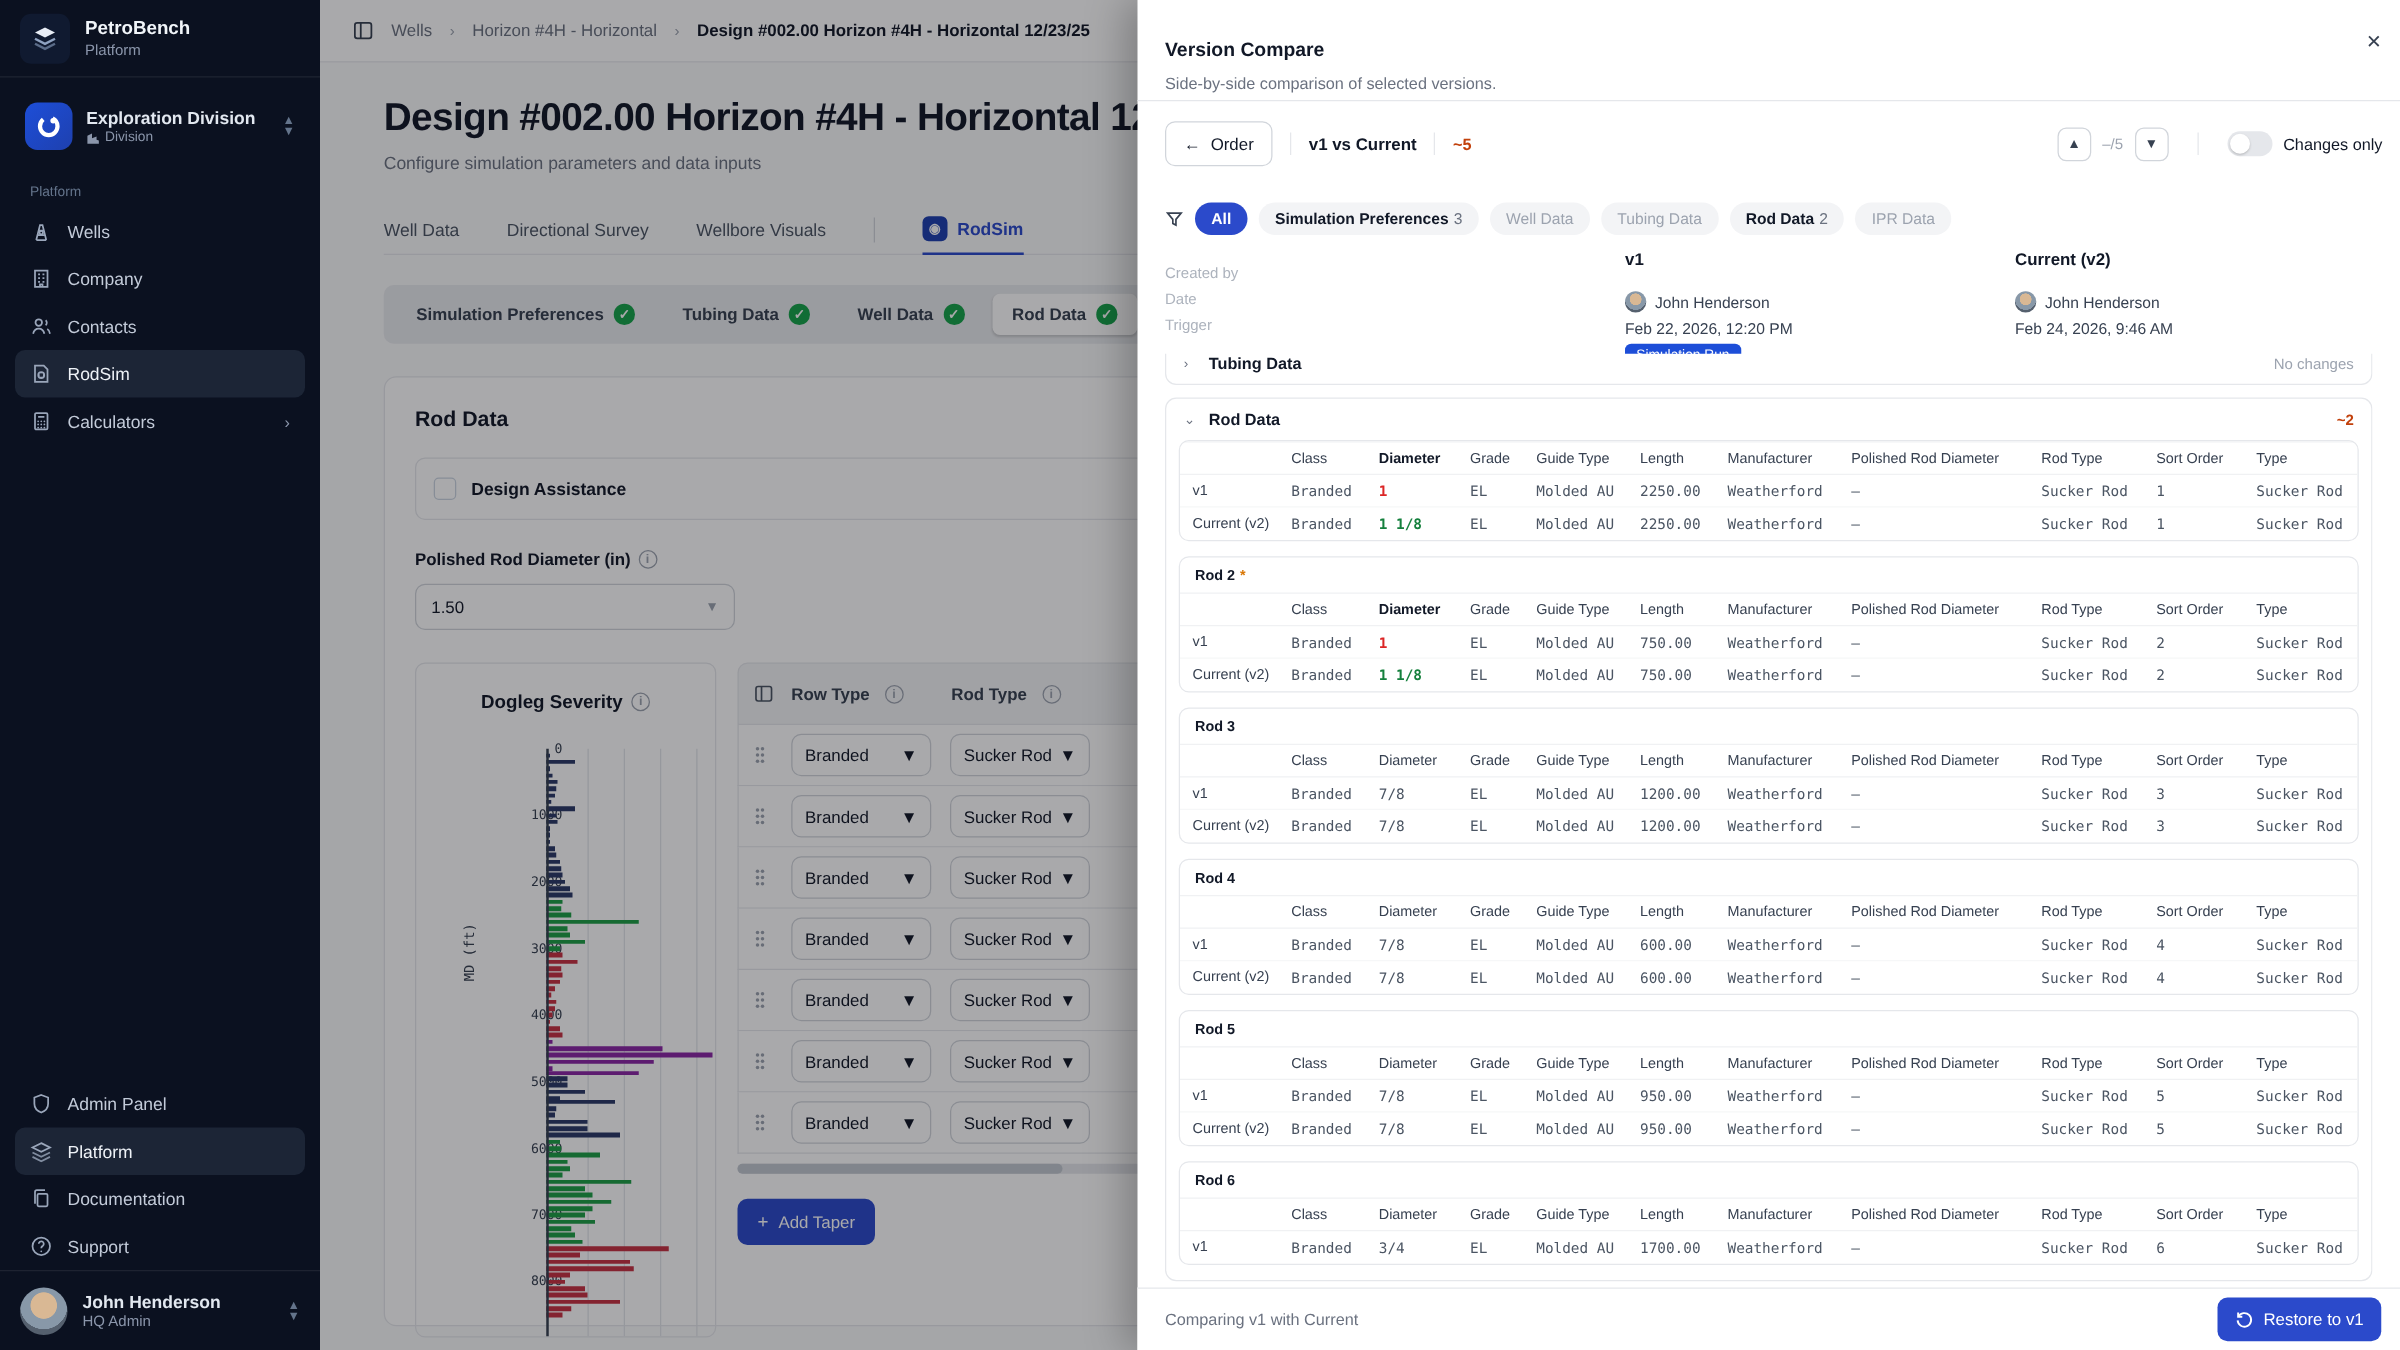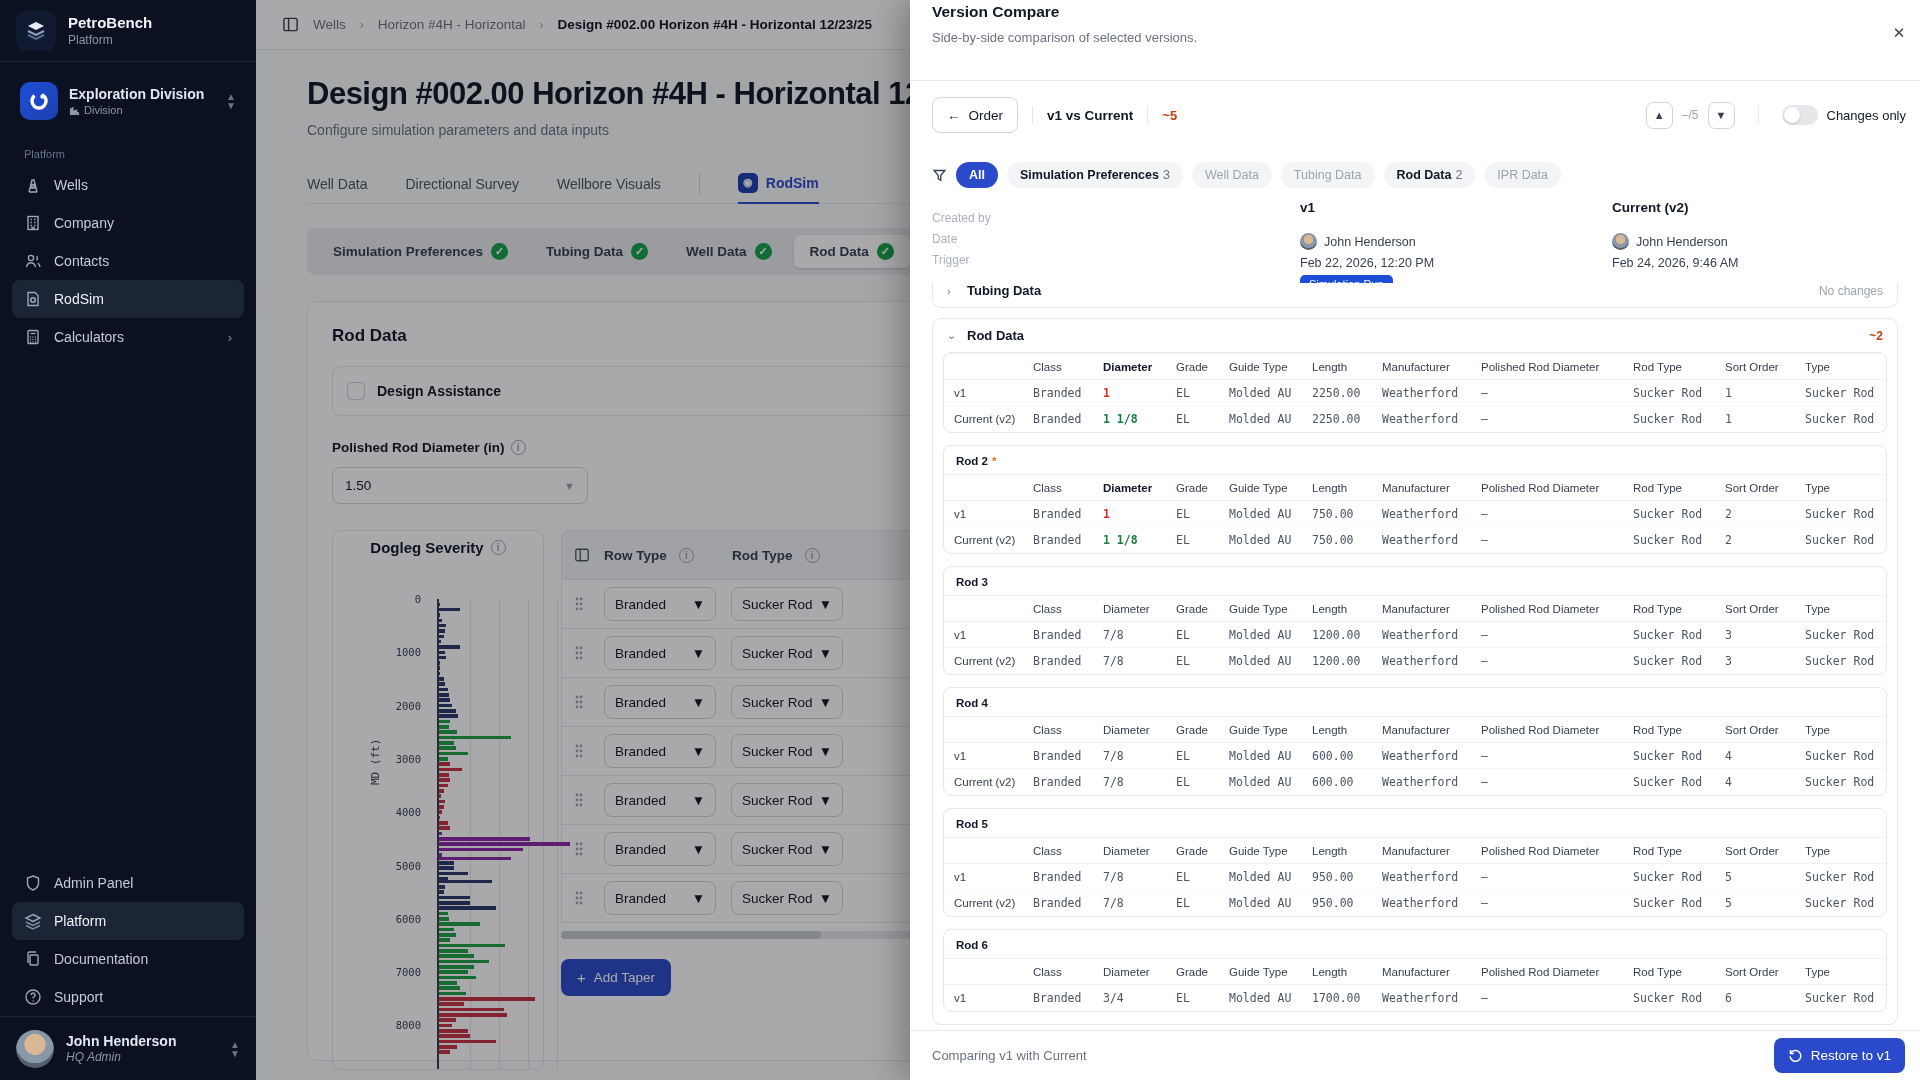--- a/index.html
+++ b/index.html
@@ -19,21 +19,21 @@
   .nav-label { font-size:11px; color:#64748b; padding:16px 24px 6px; }
   .nav-item { display:flex; align-items:center; gap:12px; height:38px; padding:0 24px; font-size:14px; color:#c3cbd9; cursor:pointer; }
   .nav-item.boxed { margin:0 12px; padding:0 12px; border-radius:8px; }
   .nav-item.active { background:#1c2536; color:#eef2f7; }
   .nav-item .chev-r { margin-left:auto; color:#8b96ab; font-size:13px; }
   .nav-icon { width:18px; height:18px; flex:0 0 auto; color:#9aa6ba; display:flex; align-items:center; justify-content:center; }
   .sidebar-bottom { position:absolute; bottom:0; left:0; right:0; }
   .user-row { display:flex; align-items:center; gap:12px; border-top:1px solid rgba(255,255,255,.08); padding:12px 16px; height:64px; }
   .user-avatar { width:38px; height:38px; border-radius:50%; background:radial-gradient(circle at 50% 38%, #d9b894 0 34%, #8898a8 36% 62%, #55606e 63%); flex:0 0 auto; }
   .user-name { font-size:14px; font-weight:bold; color:#e2e8f0; }
-  .user-role { font-size:12px; color:#8b96ab; margin-top:1px;font-style:italic; }
+  .user-role { font-size:12px; color:#8b96ab; margin-top:1px; }
 
   
   .main { position:absolute; left:256px; top:0; width:1664px; height:1080px; background:#f9fafb; overflow:hidden; }
   .topbar { height:50px; background:#fff; border-bottom:1px solid #e5e7eb; display:flex; align-items:center; gap:14px; padding:0 26px; }
   .crumb { font-size:13.5px; color:#6b7280; white-space:nowrap; }
   .crumb.sep { color:#9ca3af; font-size:12px; }
   .crumb.current { color:#111827; font-weight:bold; }
   .content { padding:26px 0 0 51px; }
   h1.page-title { font-size:31px; font-weight:bold; color:#111827; letter-spacing:-.5px; white-space:nowrap; }
   .page-sub { font-size:14px; color:#6b7280; margin-top:10px; }
@@ -53,42 +53,42 @@
   .assist-label { font-size:14px; font-weight:bold; color:#111827; }
   .form-row { display:flex; gap:100px; margin-top:24px; }
   .f-label { font-size:13.5px; font-weight:bold; color:#111827; display:flex; align-items:center; gap:6px; }
   .f-controls { display:flex; gap:8px; margin-top:12px; }
   .txt-input { width:185px; height:37px; border:1px solid #d1d5db; border-radius:8px; padding:0 12px; font-size:13.5px; color:#9ca3af; display:flex; align-items:center; background:#fff; }
   .btn-primary { background:#2b4acb; color:#fff; border:none; border-radius:8px; height:37px; padding:0 16px; font-size:13.5px; font-family:inherit; }
   .select { width:256px; height:37px; border:1px solid #d1d5db; border-radius:8px; padding:0 12px; font-size:13.5px; color:#111827; display:flex; align-items:center; justify-content:space-between; background:#fff; }
   .select .car { color:#9ca3af; font-size:11px; }
   .info-i { width:15px; height:15px; border:1.2px solid #9ca3af; border-radius:50%; color:#9ca3af; font-size:10px; display:inline-flex; align-items:center; justify-content:center; font-style:normal; }
   .lower { display:flex; gap:17px; margin-top:26px; }
-  .dls-card { width:212px; height:540px; border:1px solid #e5e7eb; border-radius:8px; position:relative; }
+  .dls-card { width:241px; height:540px; border:1px solid #e5e7eb; border-radius:8px; padding:14px; position:relative; }
   .dls-title { font-size:15px; font-weight:bold; color:#111827; display:flex; align-items:center; gap:7px; justify-content:center; margin-top:8px; }
   .dls-plotwrap { position:absolute; left:0; top:54px; right:0; bottom:0; }
   .dls-ylab { position:absolute; left:36px; top:200px; transform:rotate(-90deg); transform-origin:left top; font-size:11px; color:#374151; font-family:"DejaVu Sans Mono", monospace; }
   .dls-grid { position:absolute; top:0; bottom:0; width:1px; background:#e2e5ea; }
   .ytick { position:absolute; right:122px; font-size:10.5px; color:#374151; font-family:"DejaVu Sans Mono", monospace; transform:translateY(-50%); }
   .dbar { position:absolute; left:104px; height:3.6px; }
   .taper-wrap { width:620px; }
   .thead { background:#f3f4f6; border:1px solid #e5e7eb; border-radius:8px 8px 0 0; height:50px; display:flex; align-items:center; gap:0; padding:0 12px; }
   .th-cell { font-size:13.5px; font-weight:bold; color:#374151; display:flex; align-items:center; gap:12px; }
   .trow { border:1px solid #e5e7eb; border-top:none; height:49px; display:flex; align-items:center; padding:0 12px; background:#fff; }
   .handle { color:#9ca3af; width:30px; }
   .sel-sm { width:112px; height:34px; border:1px solid #d1d5db; border-radius:8px; padding:0 10px; font-size:13.5px; color:#111827; display:flex; align-items:center; justify-content:space-between; background:#fff; margin-right:15px; }
   .hscroll { margin-top:8px; width:430px; height:8px; border-radius:4px; background:#e5e7eb; position:relative; }
   .hscroll .thumb { position:absolute; left:0; top:0; height:8px; width:260px; border-radius:4px; background:#c2c8d0; }
   .add-taper { margin-top:20px; display:inline-flex; align-items:center; gap:8px; }
 
   .dim { position:absolute; left:256px; top:0; width:1664px; height:1080px; background:rgba(8,10,14,.35); z-index:100; }
 
   
   .panel { position:absolute; left:910px; top:0; width:1010px; height:1080px; background:#fff; z-index:300; box-shadow:-10px 0 30px rgba(0,0,0,.25); }
-  .p-head { position:absolute; top:0; left:0; right:0; height:81px; border-bottom:1px solid #e5e7eb; padding:3px 22px; }
+  .p-head { position:absolute; top:0; left:0; right:0; height:81px; border-bottom:1px solid #e5e7eb; padding:32px 22px; }
   .p-title { font-size:15.5px; font-weight:bold; color:#111827; }
   .p-sub { font-size:13px; color:#6b7280; margin-top:9px; }
   .p-close { position:absolute; top:20px; right:8px; width:26px; height:26px; color:#374151; font-size:15px; display:flex; align-items:center; justify-content:center; }
   .p-toolbar { position:absolute; top:95px; left:22px; right:14px; height:40px; display:flex; align-items:center; }
   .btn-back { display:inline-flex; align-items:center; gap:8px; border:1px solid #d1d5db; border-radius:8px; background:#fff; height:36px; padding:0 14px; font-size:13.5px; color:#111827; font-family:inherit; }
   .vsep { width:1px; height:18px; background:#e5e7eb; margin:0 14px; }
   .vs-label { font-size:13.5px; font-weight:bold; color:#111827; }
   .chg-count { font-size:13px; font-weight:bold; color:#c2410c; }
   .tb-right { margin-left:auto; display:flex; align-items:center; gap:9px; }
   .nav-btn { width:27px; height:27px; border:1px solid #d1d5db; border-radius:7px; background:#fff; color:#374151; font-size:11px; display:flex; align-items:center; justify-content:center; }

